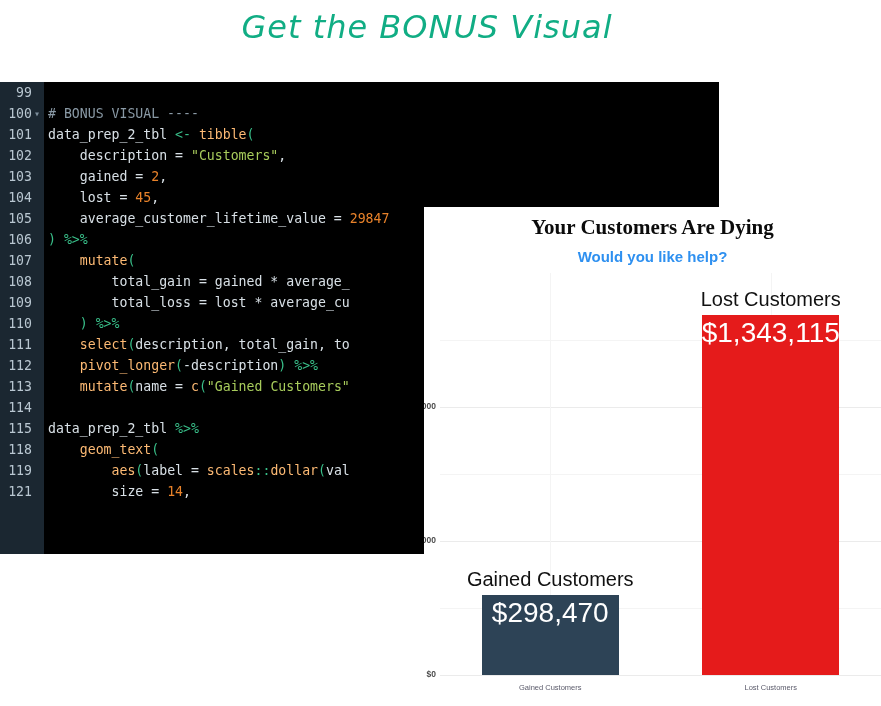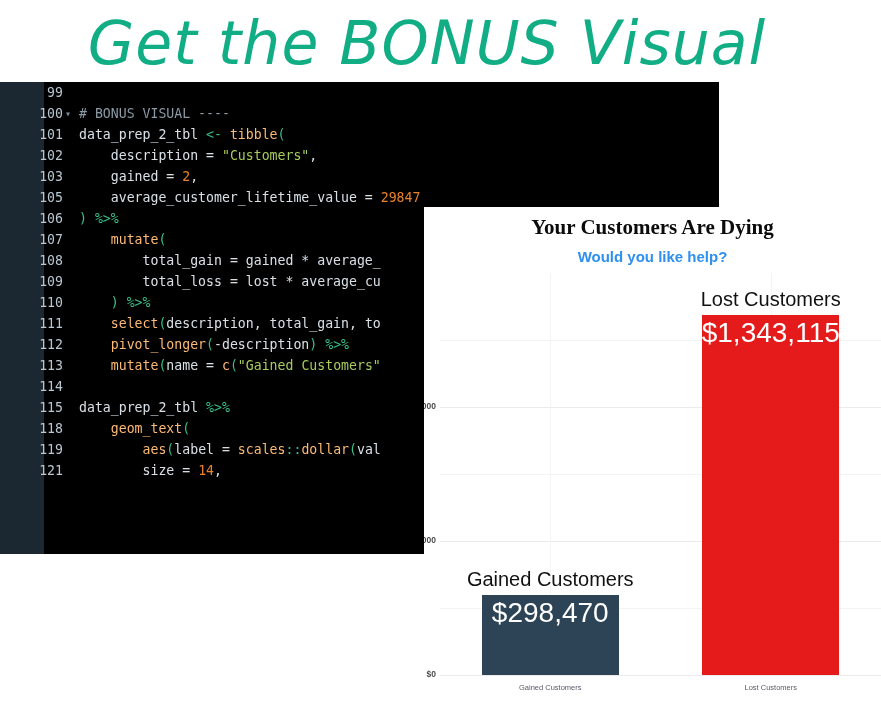--- a/index.html
+++ b/index.html
@@ -16,21 +16,21 @@
     overflow: hidden;
   }
 
   
   #slide-heading {
     position: absolute;
     left: 0; top: 8px;
     width: 854px;
     text-align: center;
     font-family: "DejaVu Sans", sans-serif;
-    font-size: 60px;
+    font-size: 32px;
     font-weight: 400;
     font-style: italic;
     letter-spacing: 1px;
     color: #11ad84;
     white-space: nowrap;
   }
 
   
   #code-editor {
     position: absolute;
@@ -45,21 +45,20 @@
   #code-gutter {
     position: absolute;
     left: 0; top: 0;
     width: 44px; height: 472px;
     background: #1b2731;
   }
   #code-lines {
     position: absolute;
     left: 0; top: 0;
     width: 719px;
-    margin-left: 31px;
   }
   .code-row {
     position: relative;
     height: 21px;
     white-space: pre;
   }
   .ln {
     position: absolute;
     left: 0; top: 0;
     width: 32px;
@@ -205,20 +204,21 @@
   <div id="slide-heading">Get the BONUS Visual</div>
 
   <div id="code-editor">
     <div id="code-gutter"></div>
     <div id="code-lines">
         <div class="code-row"><span class="ln">99</span><span class="code-text"></span></div>
         <div class="code-row"><span class="ln">100</span><span class="fold">▾</span><span class="code-text"><span class="tk-com"># BONUS VISUAL ----</span></span></div>
         <div class="code-row"><span class="ln">101</span><span class="code-text"><span class="tk-var">data_prep_2_tbl</span> <span class="tk-op">&lt;-</span> <span class="tk-fn">tibble</span><span class="tk-pn">(</span></span></div>
         <div class="code-row"><span class="ln">102</span><span class="code-text">    <span class="tk-var">description</span> = <span class="tk-str">"Customers"</span>,</span></div>
         <div class="code-row"><span class="ln">103</span><span class="code-text">    <span class="tk-var">gained</span> = <span class="tk-num">2</span>,</span></div>
+        <div class="code-row"><span class="ln">104</span><span class="code-text">    <span class="tk-var">lost</span> = <span class="tk-num">45</span>,</span></div>
         <div class="code-row"><span class="ln">105</span><span class="code-text">    <span class="tk-var">average_customer_lifetime_value</span> = <span class="tk-num">29847</span></span></div>
         <div class="code-row"><span class="ln">106</span><span class="code-text"><span class="tk-pn">)</span> <span class="tk-op">%&gt;%</span></span></div>
         <div class="code-row"><span class="ln">107</span><span class="code-text">    <span class="tk-fn">mutate</span><span class="tk-pn">(</span></span></div>
         <div class="code-row"><span class="ln">108</span><span class="code-text">        <span class="tk-var">total_gain</span> = <span class="tk-var">gained</span> * <span class="tk-var">average_</span></span></div>
         <div class="code-row"><span class="ln">109</span><span class="code-text">        <span class="tk-var">total_loss</span> = <span class="tk-var">lost</span> * <span class="tk-var">average_cu</span></span></div>
         <div class="code-row"><span class="ln">110</span><span class="code-text">    <span class="tk-pn">)</span> <span class="tk-op">%&gt;%</span></span></div>
         <div class="code-row"><span class="ln">111</span><span class="code-text">    <span class="tk-fn">select</span><span class="tk-pn">(</span><span class="tk-var">description</span>, <span class="tk-var">total_gain</span>, <span class="tk-var">to</span></span></div>
         <div class="code-row"><span class="ln">112</span><span class="code-text">    <span class="tk-fn">pivot_longer</span><span class="tk-pn">(</span>-<span class="tk-var">description</span><span class="tk-pn">)</span> <span class="tk-op">%&gt;%</span></span></div>
         <div class="code-row"><span class="ln">113</span><span class="code-text">    <span class="tk-fn">mutate</span><span class="tk-pn">(</span><span class="tk-var">name</span> = <span class="tk-fn">c</span><span class="tk-pn">(</span><span class="tk-str">"Gained Customers"</span></span></div>
         <div class="code-row"><span class="ln">114</span><span class="code-text"></span></div>

